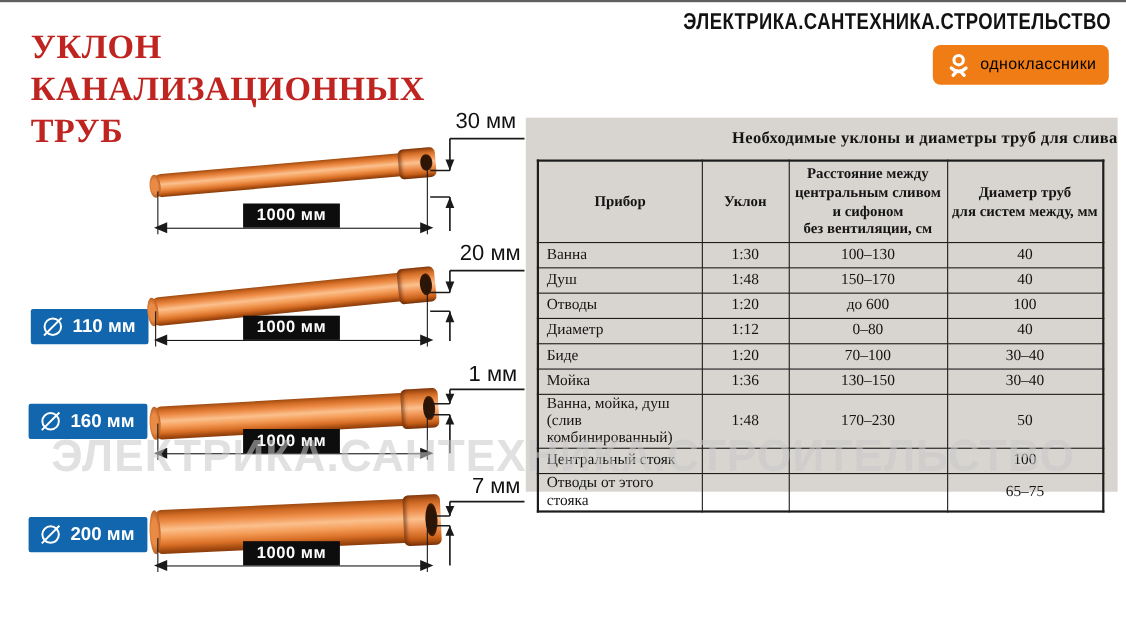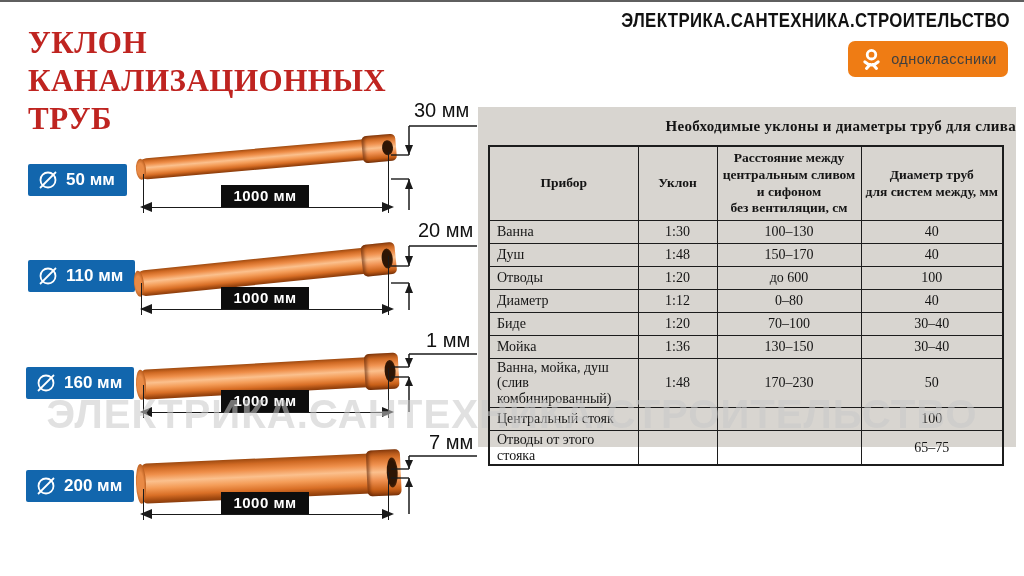--- a/index.html
+++ b/index.html
@@ -5,21 +5,21 @@
   html,body{margin:0;padding:0;}
   .canvas{position:relative;width:1024px;height:576px;background:#ffffff;overflow:hidden;
           font-family:"Liberation Sans",sans-serif;color:#1a1a1a;}
   .top-edge{position:absolute;left:0;top:0;width:1024px;height:2px;background:#2a2a2a;opacity:.75;}
 
   
   .brand{position:absolute;right:14px;top:8px;font-weight:700;font-size:21px;color:#121212;
          transform:scaleX(.8);transform-origin:100% 50%;white-space:nowrap;letter-spacing:.5px;}
   .ok-badge{position:absolute;left:848px;top:41px;width:160px;height:36px;background:#ef7c14;
             border-radius:7px;display:flex;align-items:center;justify-content:center;gap:7px;cursor:pointer;}
-  .ok-badge span{color:#404040;font-size:14.5px;letter-spacing:.4px;}
+  .ok-badge span{color:#000000;font-size:14.5px;letter-spacing:.4px;}
 
   
   .heading{position:absolute;left:28px;top:24px;margin:0;font-family:"Liberation Serif",serif;
            font-weight:700;font-size:31px;line-height:38px;color:#bf2420;letter-spacing:.5px;}
 
   
   .watermark{position:absolute;left:0;top:391px;width:1024px;text-align:center;z-index:6;
              font-weight:700;font-size:41px;color:#c9c9c9;opacity:.55;letter-spacing:1px;
              transform:scaleX(.98);pointer-events:none;white-space:nowrap;}
 
@@ -48,21 +48,21 @@
   .drop-label{position:absolute;font-size:20px;color:#111;white-space:nowrap;}
   .bracket{position:absolute;left:391px;}
 
   
   #p1 .badge{left:28px;top:164px;}
   #p1 .pipe-wrap{left:138px;top:159px;width:254px;height:21px;transform:rotate(-5deg);}
   #p1 .ext.el{left:143px;top:174px;height:39px;} #p1 .ext.er{left:388px;top:152px;height:61px;}
   #p1 .dim-line{top:207px;} #p1 .arr{top:202px;} #p1 .dim-label{top:185px;}
   #p1 .drop-label{left:414px;top:99px;} #p1 .bracket{top:122px;}
 
-  #p2 .badge{left:28px;top:260px;}
+  #p2 .badge{left:28px;top:281px;}
   #p2 .pipe-wrap{left:136px;top:271px;width:256px;height:26px;transform:rotate(-5.8deg);}
   #p2 .ext.el{left:141px;top:283px;height:32px;} #p2 .ext.er{left:388px;top:256px;height:59px;}
   #p2 .dim-line{top:309px;} #p2 .arr{top:304px;} #p2 .dim-label{top:287px;}
   #p2 .drop-label{left:418px;top:219px;} #p2 .bracket{top:242px;}
 
   #p3 .badge{left:26px;top:367px;}
   #p3 .pipe-wrap{left:138px;top:370px;width:256px;height:30px;transform:rotate(-3.2deg);}
   #p3 .ext.el{left:143px;top:385px;height:33px;} #p3 .ext.er{left:388px;top:368px;height:50px;}
   #p3 .dim-line{top:412px;} #p3 .arr{top:407px;} #p3 .dim-label{top:390px;}
   #p3 .drop-label{left:426px;top:329px;} #p3 .bracket{top:350px;}
@@ -101,27 +101,20 @@
       <path d="M5.6 14.2 q6.4 6.2 12.8 0" fill="none" stroke="#ffffff" stroke-width="2.9" stroke-linecap="round"></path>
       <path d="M7.2 20.6 l3.4 -3.8" fill="none" stroke="#ffffff" stroke-width="2.9" stroke-linecap="round"></path>
       <path d="M16.8 20.6 l-3.4 -3.8" fill="none" stroke="#ffffff" stroke-width="2.9" stroke-linecap="round"></path>
     </svg>
     <span>одноклассники</span>
   </div>
 
   <h1 class="heading"><span>УКЛОН</span><br><span>КАНАЛИЗАЦИОННЫХ</span><br><span>ТРУБ</span></h1>
 
   <div class="pipe-fig" id="p1">
-    <div class="badge">
-      <svg width="22" height="22" viewBox="0 0 22 22">
-        <circle cx="11" cy="11" r="7.5" fill="none" stroke="#ffffff" stroke-width="1.8"></circle>
-        <line x1="3" y1="19" x2="19" y2="3" stroke="#ffffff" stroke-width="1.8"></line>
-      </svg>
-      <span>50 мм</span>
-    </div>
     <div class="pipe-wrap">
       <div class="pipe-body"></div>
         <div class="pipe-cap"></div>
       <div class="pipe-socket"></div>
         <div class="pipe-mouth"></div>
     </div>
     <div class="ext el"></div>
     <div class="ext er"></div>
     <div class="dim-line"></div>
     <div class="arr l"></div>

